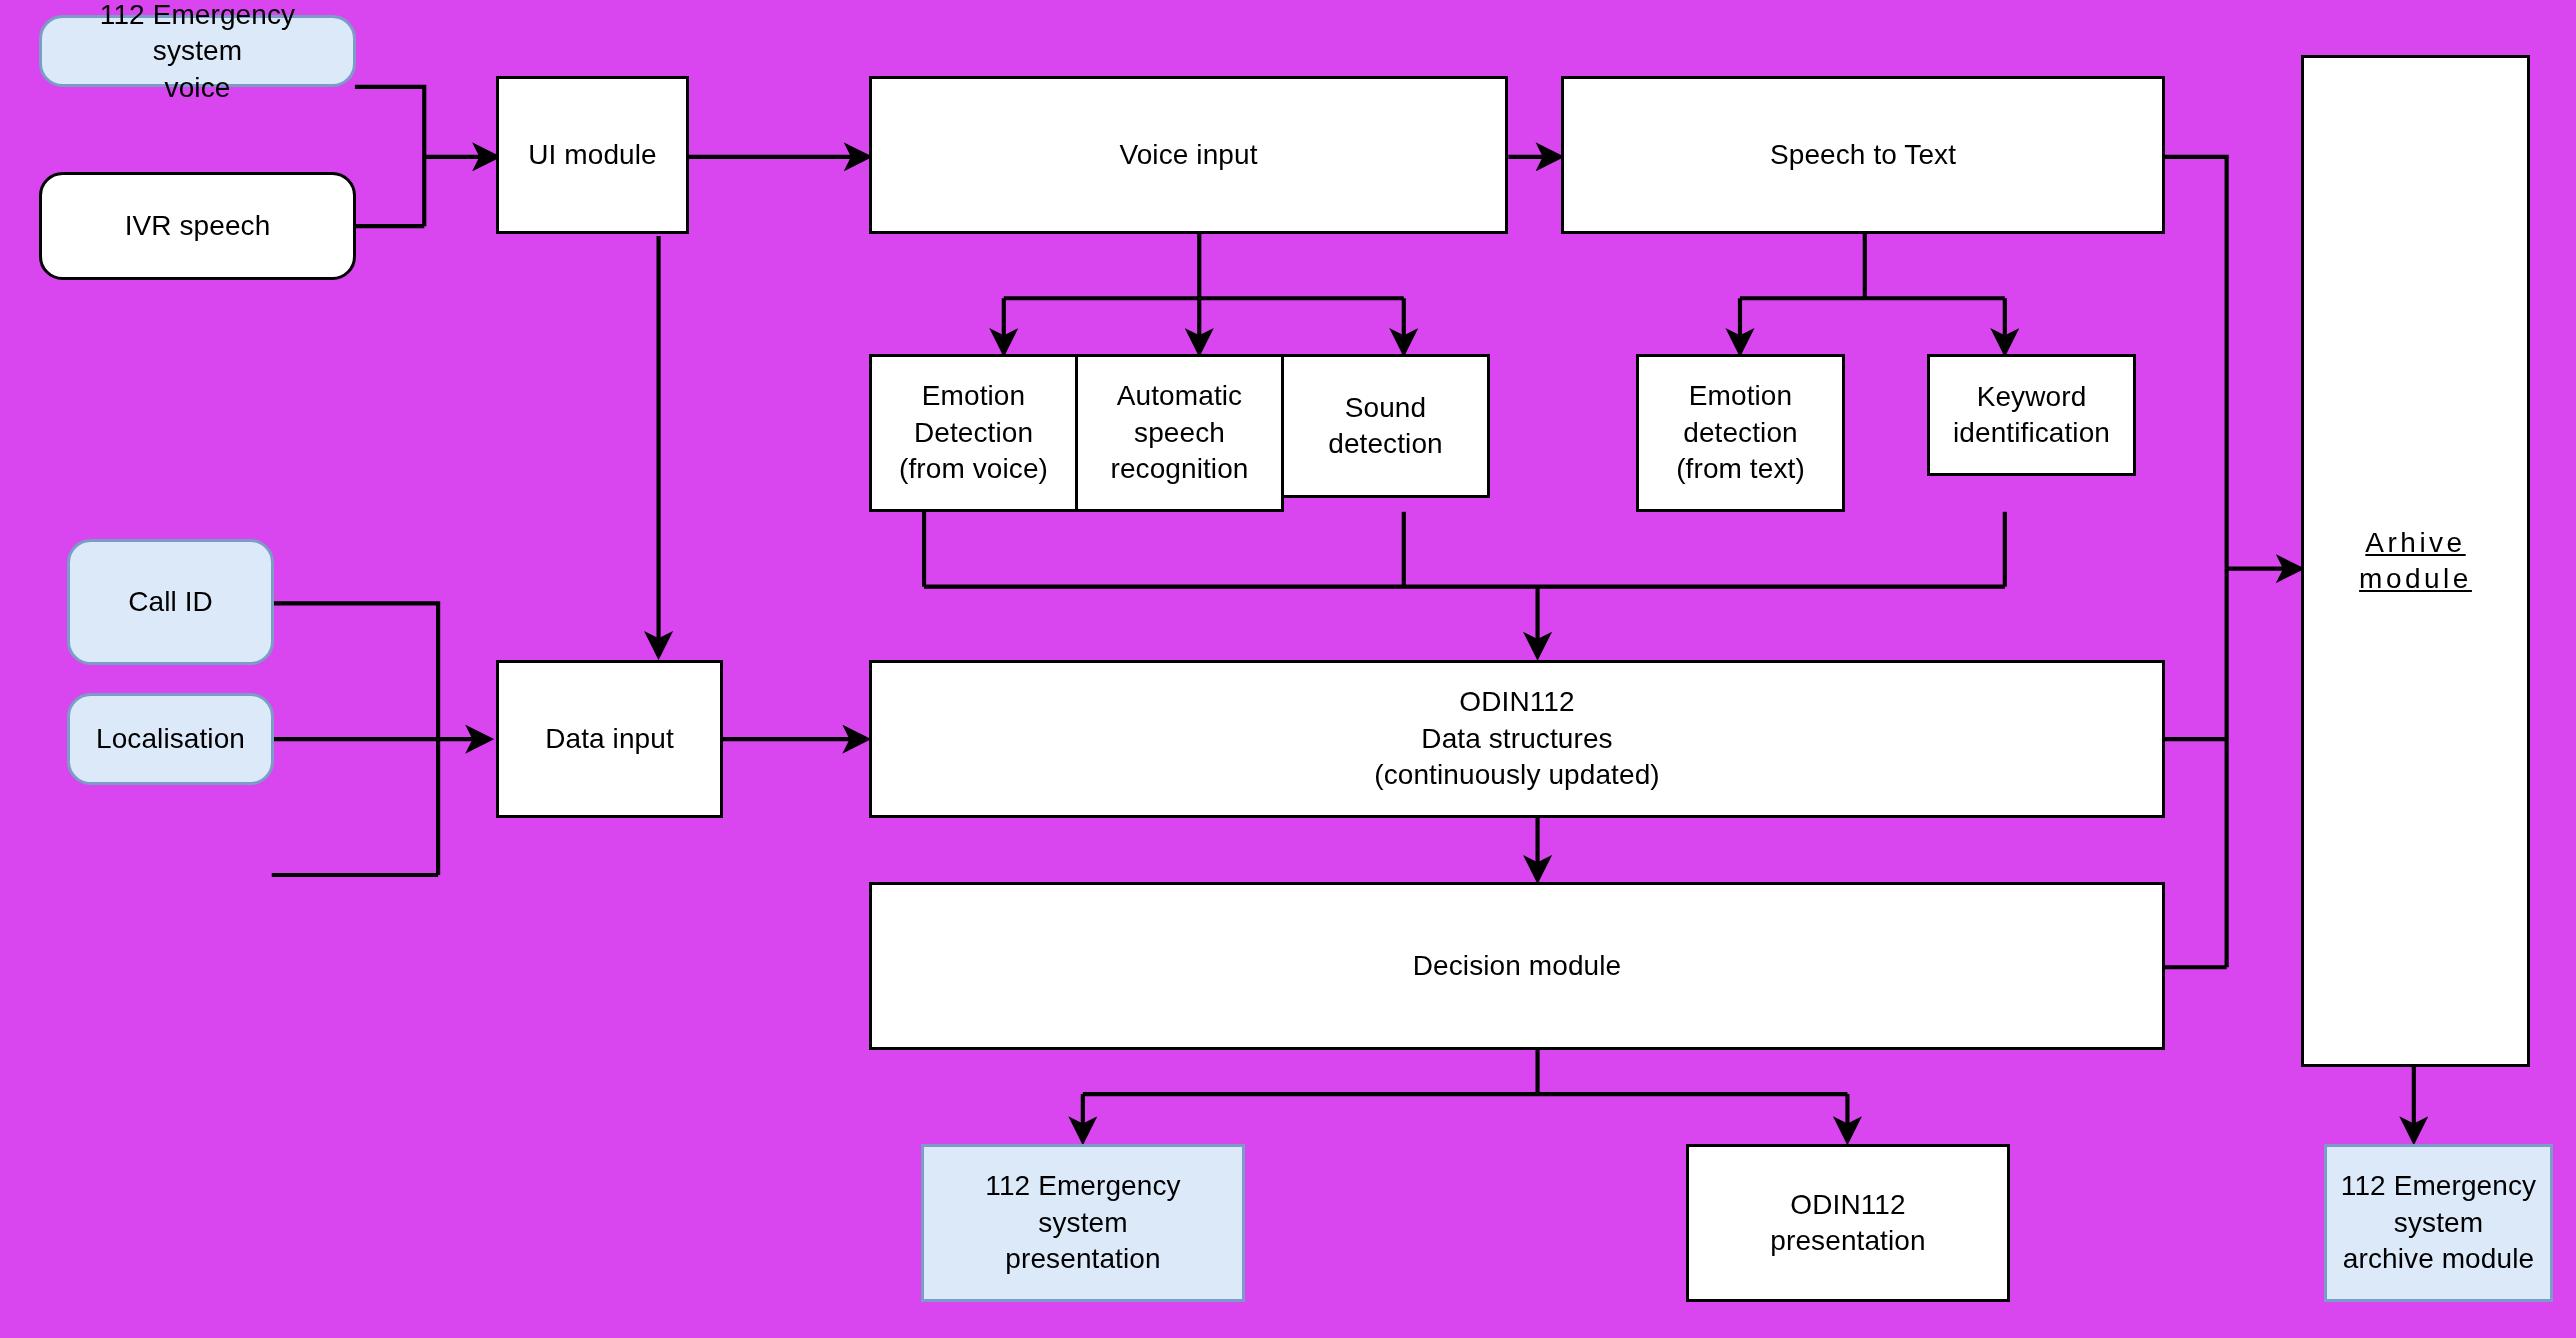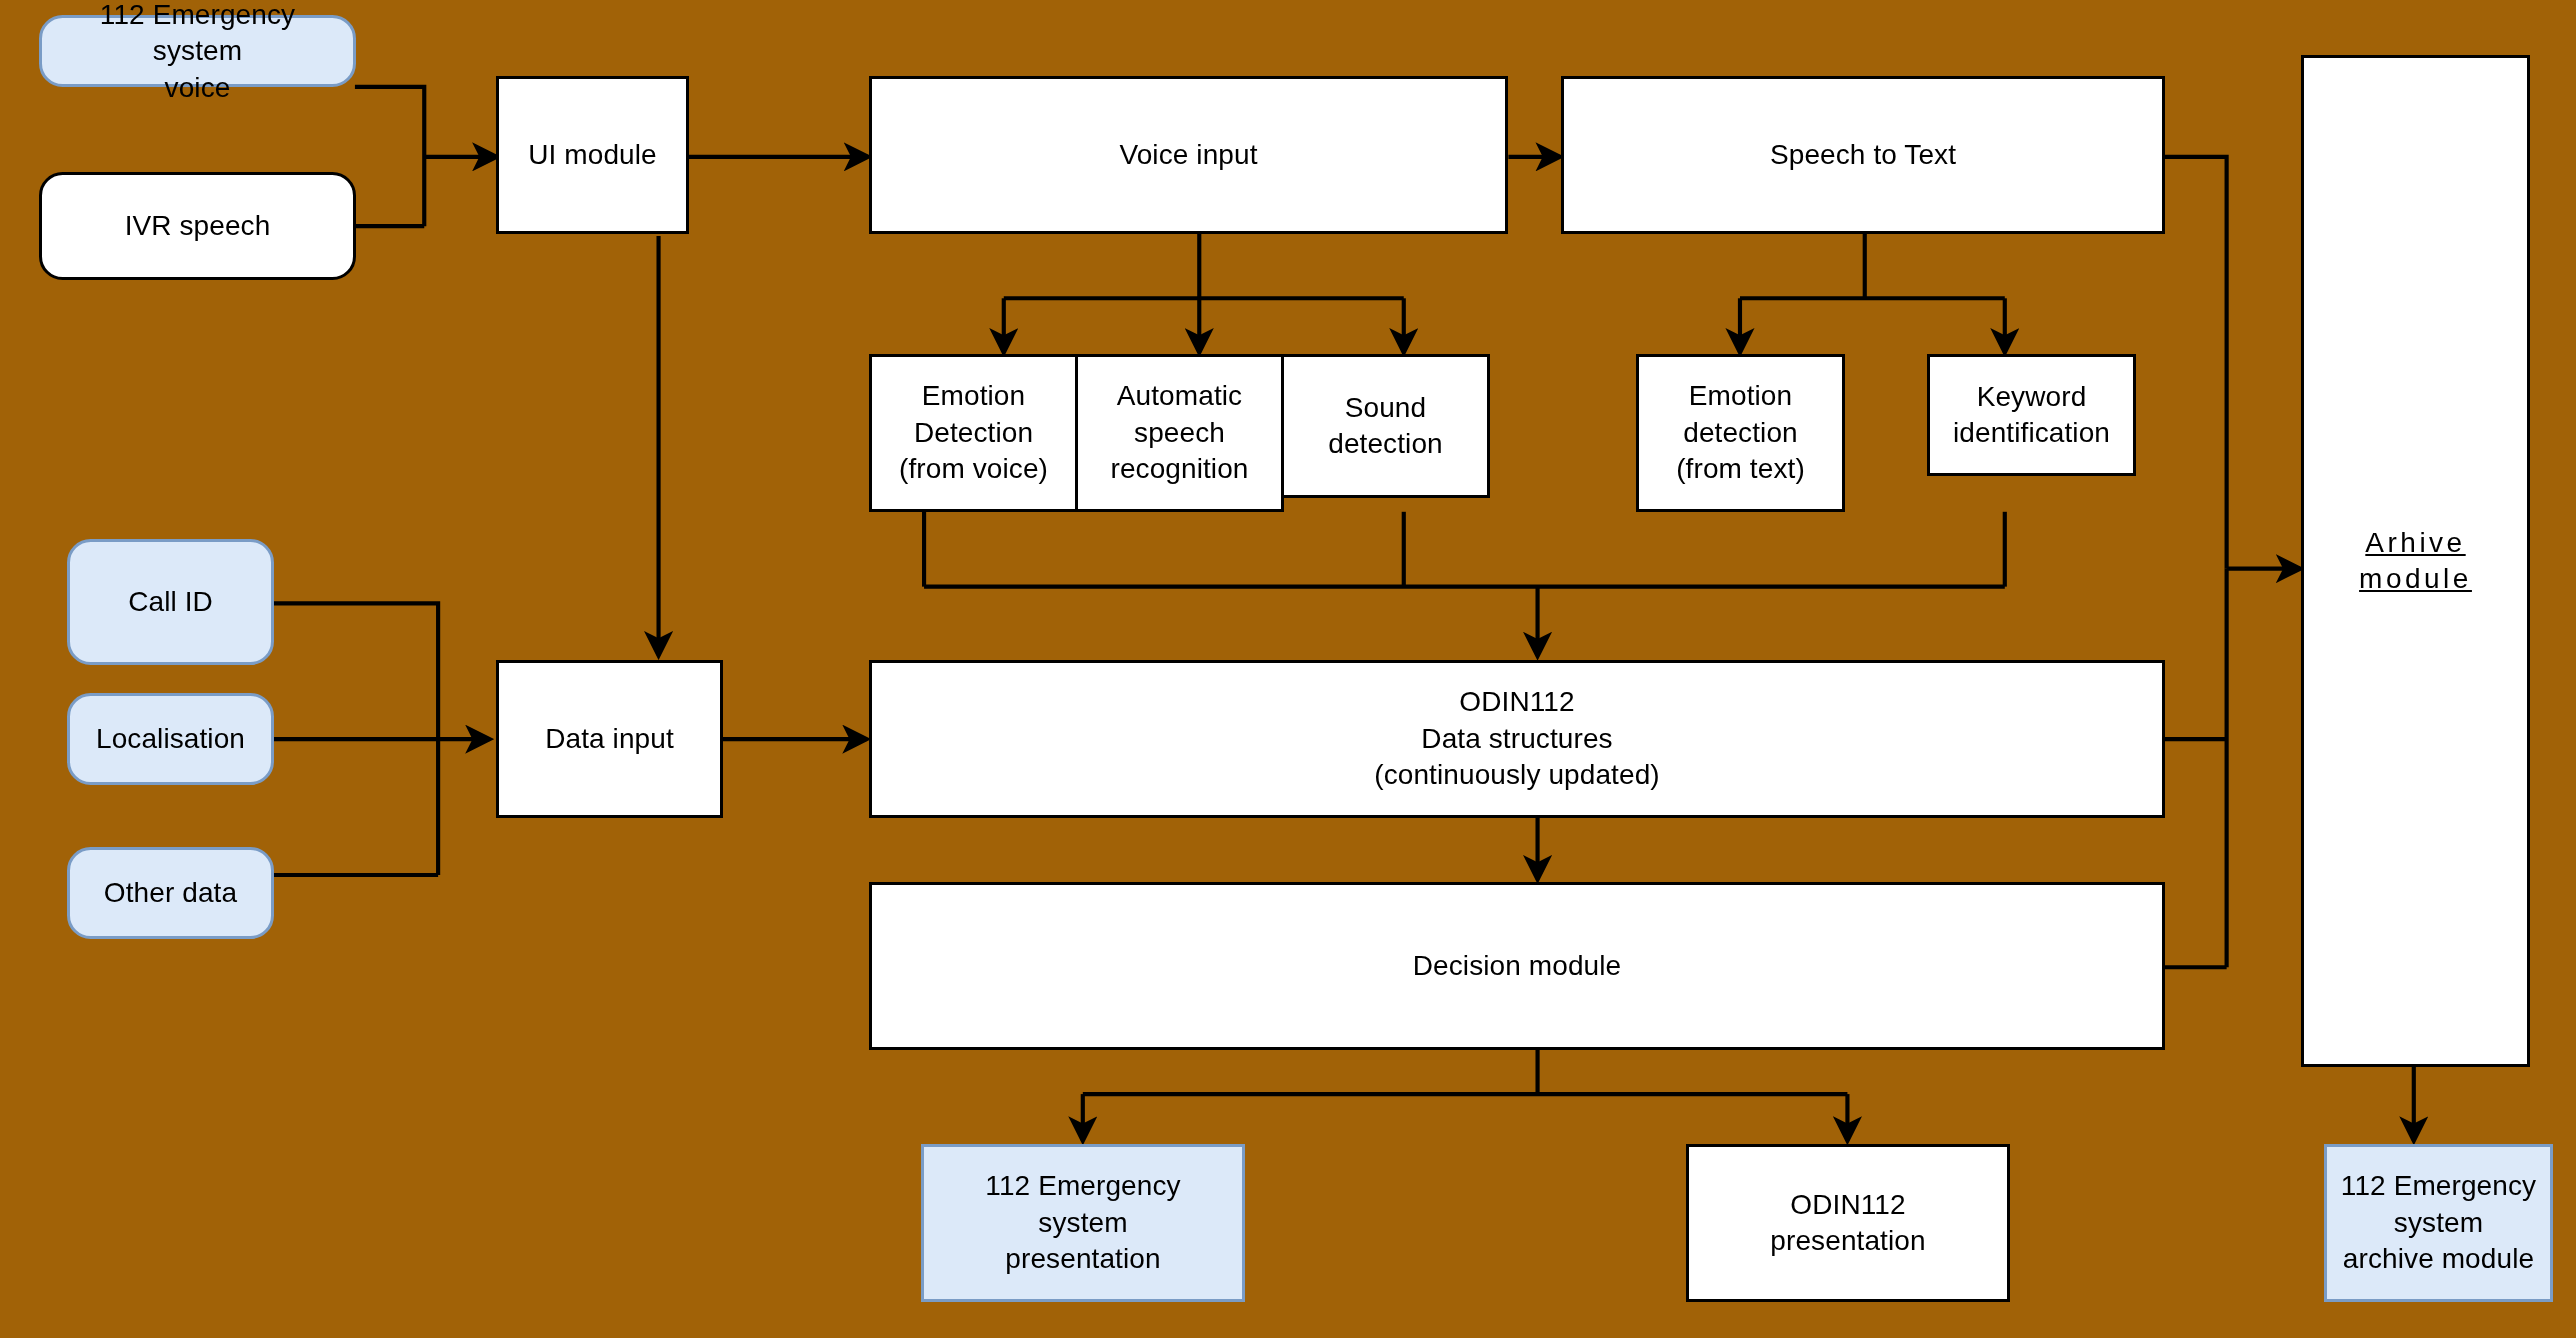--- a/index.html
+++ b/index.html
@@ -4,21 +4,21 @@
 <style>
   html, body {
     margin: 0;
     padding: 0;
     background: #ffffff;
   }
   #canvas {
     position: relative;
     width: 2576px;
     height: 1339px;
-    background: #a16207;
+    background: #d946ef;
     font-family: "Liberation Sans", sans-serif;
     overflow: hidden;
   }
   #flow-svg {
     position: absolute;
     left: 0;
     top: 0;
     width: 2576px;
     height: 1339px;
   }
@@ -173,23 +173,20 @@
   </div>
 
   <div class="node n-round-blue" style="left:67px; top:539px; width:207px; height:126px;">
     <span>Call ID</span>
   </div>
 
   <div class="node n-round-blue" style="left:67px; top:693px; width:207px; height:92px;">
     <span>Localisation</span>
   </div>
 
-  <div class="node n-round-blue" style="left:67px; top:847px; width:207px; height:92px;">
-    <span>Other  data</span>
-  </div>
 
   <div class="node n-plain" style="left:496px; top:660px; width:227px; height:158px;">
     <span>Data input</span>
   </div>
 
   <div class="node n-plain" style="left:869px; top:660px; width:1296px; height:158px;">
     <span>ODIN112
 Data structures
 (continuously updated)</span>
   </div>

